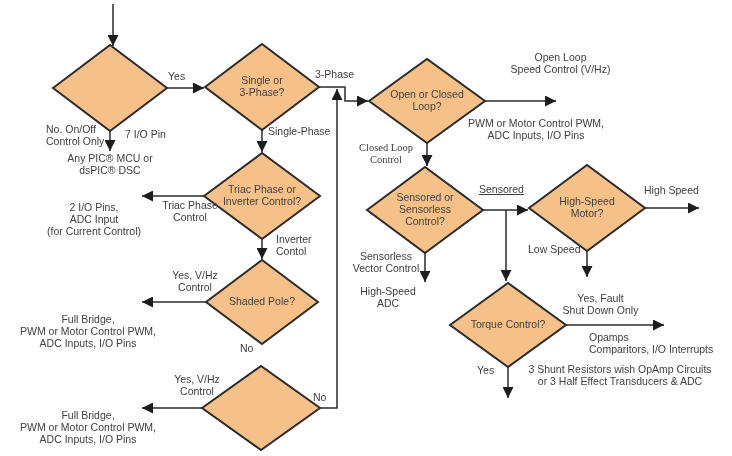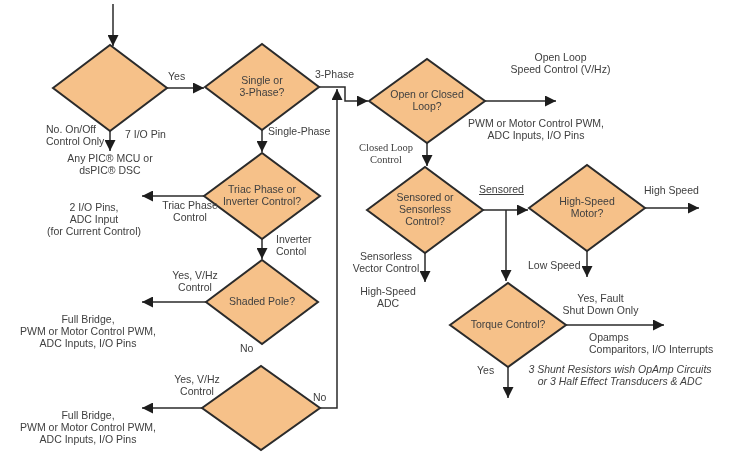--- a/index.html
+++ b/index.html
@@ -108,22 +108,22 @@
   <div class="lbl c" style="left:455px;top:118px;width:162px;">PWM or Motor Control PWM,
 ADC Inputs, I/O Pins</div>
   <div class="lbl c" style="left:350px;top:142px;width:72px;font-family:Liberation Serif, serif;">Closed Loop
 Control</div>
   <div class="lbl" style="left:479px;top:184px;text-decoration:underline;">Sensored</div>
   <div class="lbl c" style="left:344px;top:251px;width:84px;">Sensorless
 Vector Control</div>
   <div class="lbl c" style="left:347px;top:286px;width:82px;">High-Speed
 ADC</div>
   <div class="lbl" style="left:644px;top:185px;">High Speed</div>
-  <div class="lbl" style="left:528px;top:260px;">Low Speed</div>
+  <div class="lbl" style="left:528px;top:244px;">Low Speed</div>
   <div class="lbl" style="left:589px;top:332px;">Opamps
 Comparitors, I/O Interrupts</div>
   <div class="lbl c" style="left:553px;top:293px;width:95px;">Yes, Fault
 Shut Down Only</div>
   <div class="lbl" style="left:477px;top:365px;">Yes</div>
-  <div class="lbl c" style="left:508px;top:364px;width:224px;font-style:italic;">3 Shunt Resistors wish OpAmp Circuits
+  <div class="lbl c" style="left:508px;top:364px;width:224px;">3 Shunt Resistors wish OpAmp Circuits
 or 3 Half Effect Transducers &amp; ADC</div>
 
 </div>
 
 </body></html>

